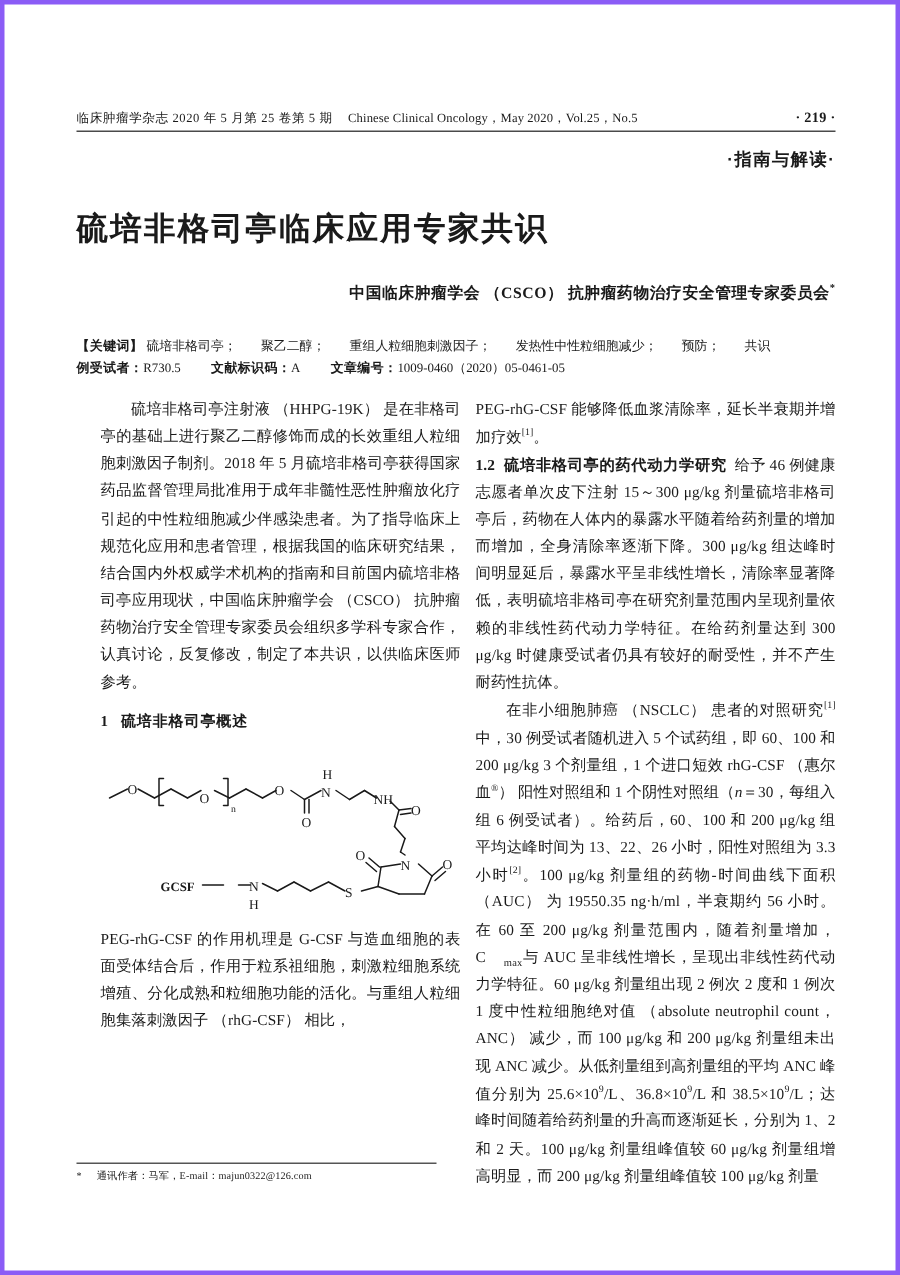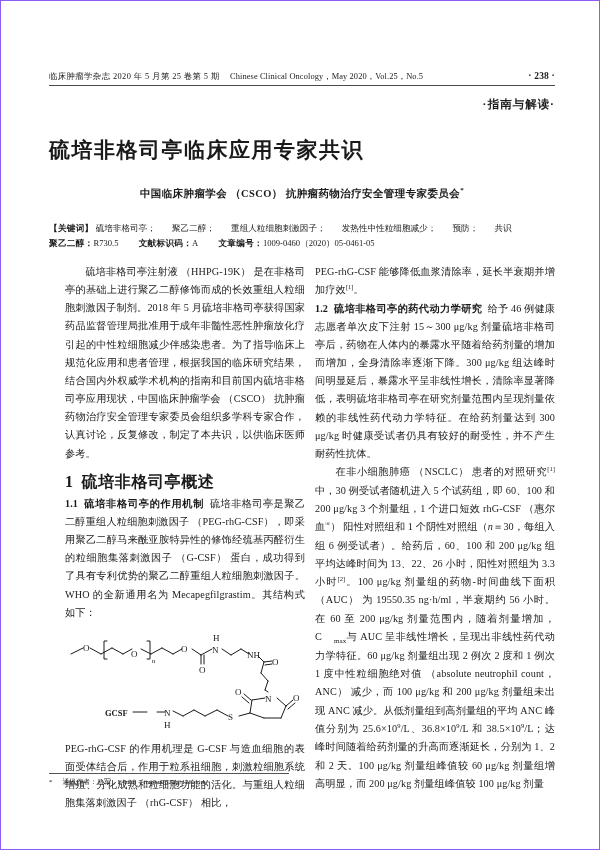--- a/index.html
+++ b/index.html
@@ -13,21 +13,21 @@
     overflow: hidden;
     font-family: "Liberation Serif", "DejaVu Serif", serif;
     color: #1a1a1a;
   }
   .page {
     position: relative;
     width: 600px;
     height: 850px;
     background: #ffffff;
     box-sizing: border-box;
-    border: 1px solid #8b5cf6;
+    border: 3px solid #8b5cf6;
   }
   .content {
     position: absolute;
     left: 48px;
     top: 0;
     width: 506px;
     height: 850px;
   }
 
   
@@ -76,21 +76,21 @@
     font-weight: 700;
     letter-spacing: 1.5px;
     font-family: "Liberation Sans", "DejaVu Sans", sans-serif;
   }
 
   .authors {
     position: absolute;
     top: 185px;
     left: 0;
     width: 506px;
-    text-align: center;
+    text-align: right;
     font-size: 10.5px;
     font-weight: 600;
     letter-spacing: 0.4px;
   }
   .authors .sup {
     font-size: 7px;
     vertical-align: super;
   }
 
   
@@ -130,22 +130,22 @@
     margin: 0 0 0 0;
     font-size: 10.2px;
     line-height: 1.78;
     text-align: justify;
     text-justify: inter-ideograph;
     letter-spacing: 0.1px;
   }
   p.indent { text-indent: 2em; }
 
   .h2 {
-    margin: 9px 0 2px 0;
-    font-size: 16px;
+    margin: 9px 0 18px 0;
+    font-size: 10px;
     font-weight: 700;
     letter-spacing: 0.6px;
   }
   .h2 .num { margin-right: 8px; }
 
   .h3lead {
     font-weight: 700;
     letter-spacing: 0.4px;
   }
   .h3num { font-weight: 700; margin-right: 6px; }
@@ -185,21 +185,21 @@
 <body>
 
 <div class="page">
   <div class="content">
 
     <div class="runhead">
       <div class="rh-left">
         <span class="cn">临床肿瘤学杂志 2020 年 5 月第 25 卷第 5 期</span>
         <span class="en">Chinese Clinical Oncology，May 2020，Vol.25，No.5</span>
       </div>
-      <div class="rh-right">· 238 ·</div>
+      <div class="rh-right">· 219 ·</div>
     </div>
 
     <div class="kicker">·指南与解读·</div>
 
     <div class="doc-title">硫培非格司亭临床应用专家共识</div>
 
     <div class="authors">
       <span>中国临床肿瘤学会 （CSCO） 抗肿瘤药物治疗安全管理专家委员会</span><span class="sup">*</span>
     </div>
 
@@ -207,37 +207,36 @@
       <div class="kw-row">
         <span class="lbl">【关键词】</span>
         <span class="kw">硫培非格司亭；</span>
         <span class="kw">聚乙二醇；</span>
         <span class="kw">重组人粒细胞刺激因子；</span>
         <span class="kw">发热性中性粒细胞减少；</span>
         <span class="kw">预防；</span>
         <span class="kw">共识</span>
       </div>
       <div class="cls-row">
-        <span class="grp"><span class="lbl">聚乙二醇：</span><span>R730.5</span></span>
+        <span class="grp"><span class="lbl">例受试者：</span><span>R730.5</span></span>
         <span class="grp"><span class="lbl">文献标识码：</span><span>A</span></span>
         <span class="grp"><span class="lbl">文章编号：</span><span>1009-0460（2020）05-0461-05</span></span>
       </div>
     </div>
 
     <div class="cols">
 
       <div class="col col-left">
 
         <p class="body indent">硫培非格司亭注射液 （HHPG-19K） 是在非格司亭的基础上进行聚乙二醇修饰而成的长效重组人粒细胞刺激因子制剂。2018 年 5 月硫培非格司亭获得国家药品监督管理局批准用于成年非髓性恶性肿瘤放化疗引起的中性粒细胞减少伴感染患者。为了指导临床上规范化应用和患者管理，根据我国的临床研究结果，结合国内外权威学术机构的指南和目前国内硫培非格司亭应用现状，中国临床肿瘤学会 （CSCO） 抗肿瘤药物治疗安全管理专家委员会组织多学科专家合作，认真讨论，反复修改，制定了本共识，以供临床医师参考。</p>
 
         <div class="h2">
           <span class="num">1</span><span>硫培非格司亭概述</span>
         </div>
 
-        <p class="body"><span class="h3num">1.1</span><span class="h3lead">硫培非格司亭的作用机制</span>&nbsp;&nbsp;<span>硫培非格司亭是聚乙二醇重组人粒细胞刺激因子 （PEG-rhG-CSF），即采用聚乙二醇马来酰亚胺特异性的修饰经巯基丙醛衍生的粒细胞集落刺激因子 （G-CSF） 蛋白，成功得到了具有专利优势的聚乙二醇重组人粒细胞刺激因子。WHO 的全新通用名为 Mecapegfilgrastim。其结构式如下：</span></p>
 
         <div class="chem">
           <svg width="240" height="104" viewBox="0 0 240 104" xmlns="http://www.w3.org/2000/svg">
             <g stroke="#1a1a1a" stroke-width="1" fill="none" stroke-linecap="round" stroke-linejoin="round">
 
               <line x1="6" y1="26" x2="18" y2="20"></line>
               <line x1="25" y1="20" x2="36" y2="26"></line>
               <line x1="36" y1="26" x2="47" y2="20"></line>
 
               <path d="M42 13 L39 13 L39 31 L42 31"></path>

